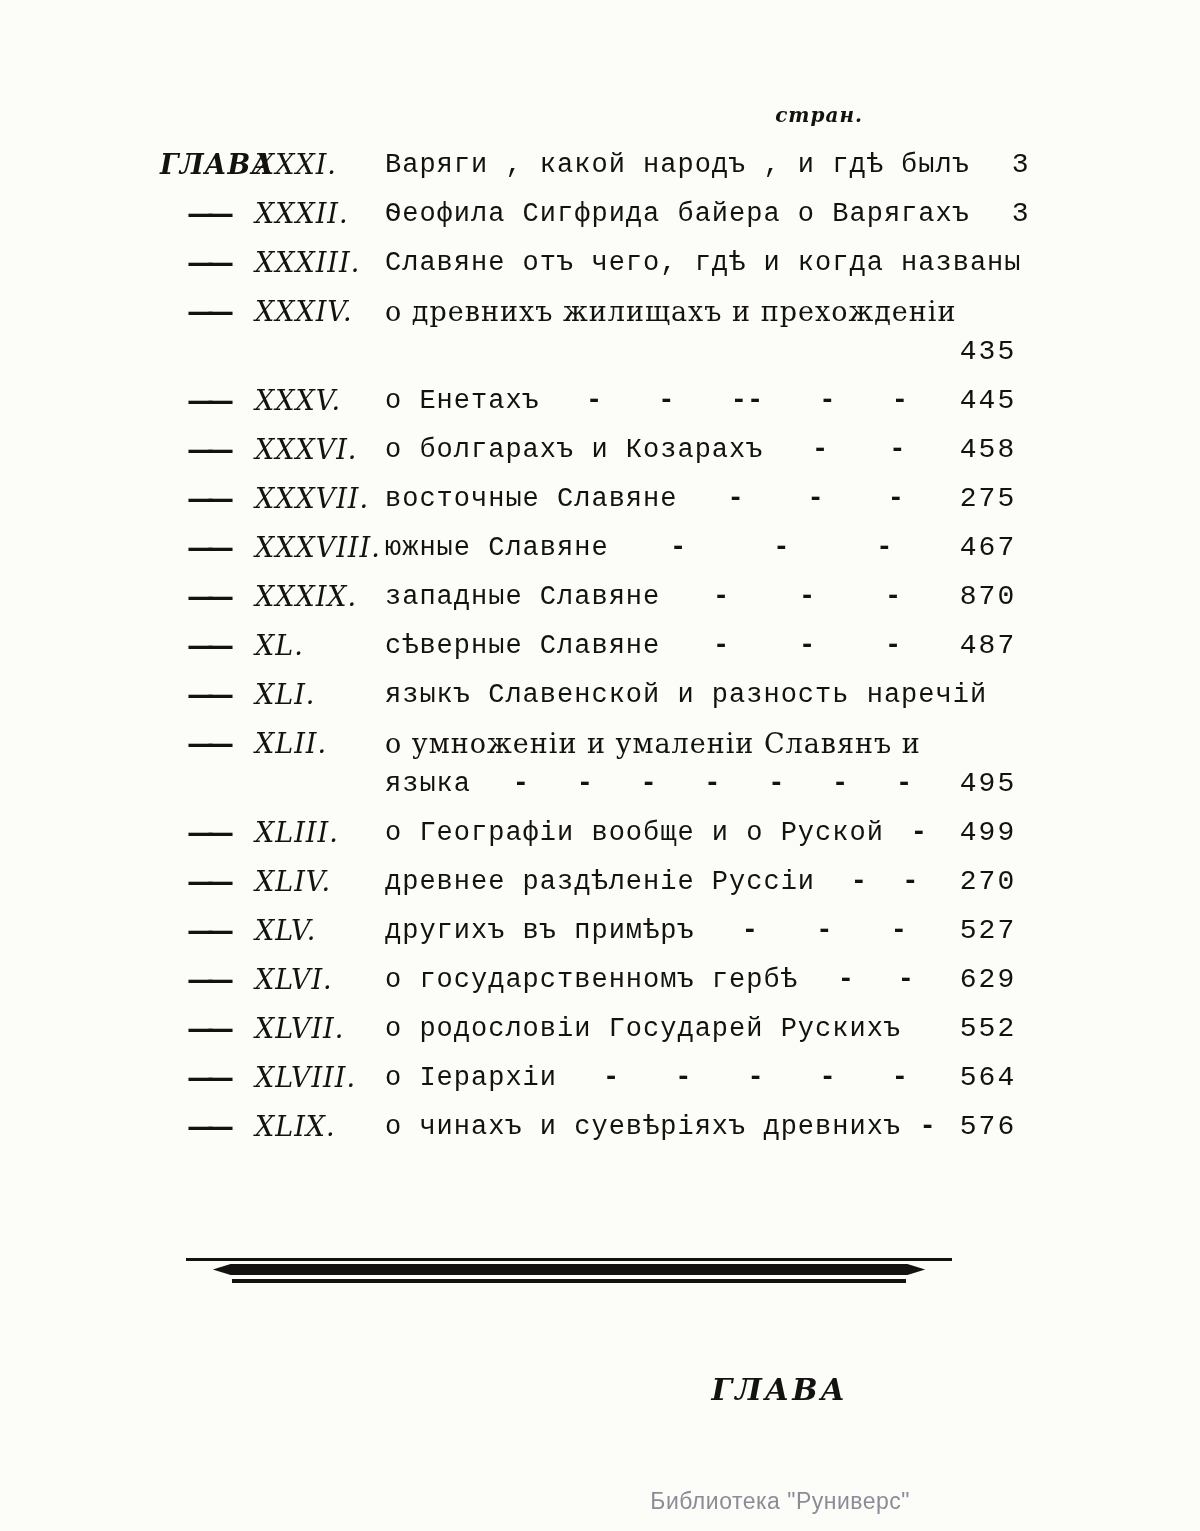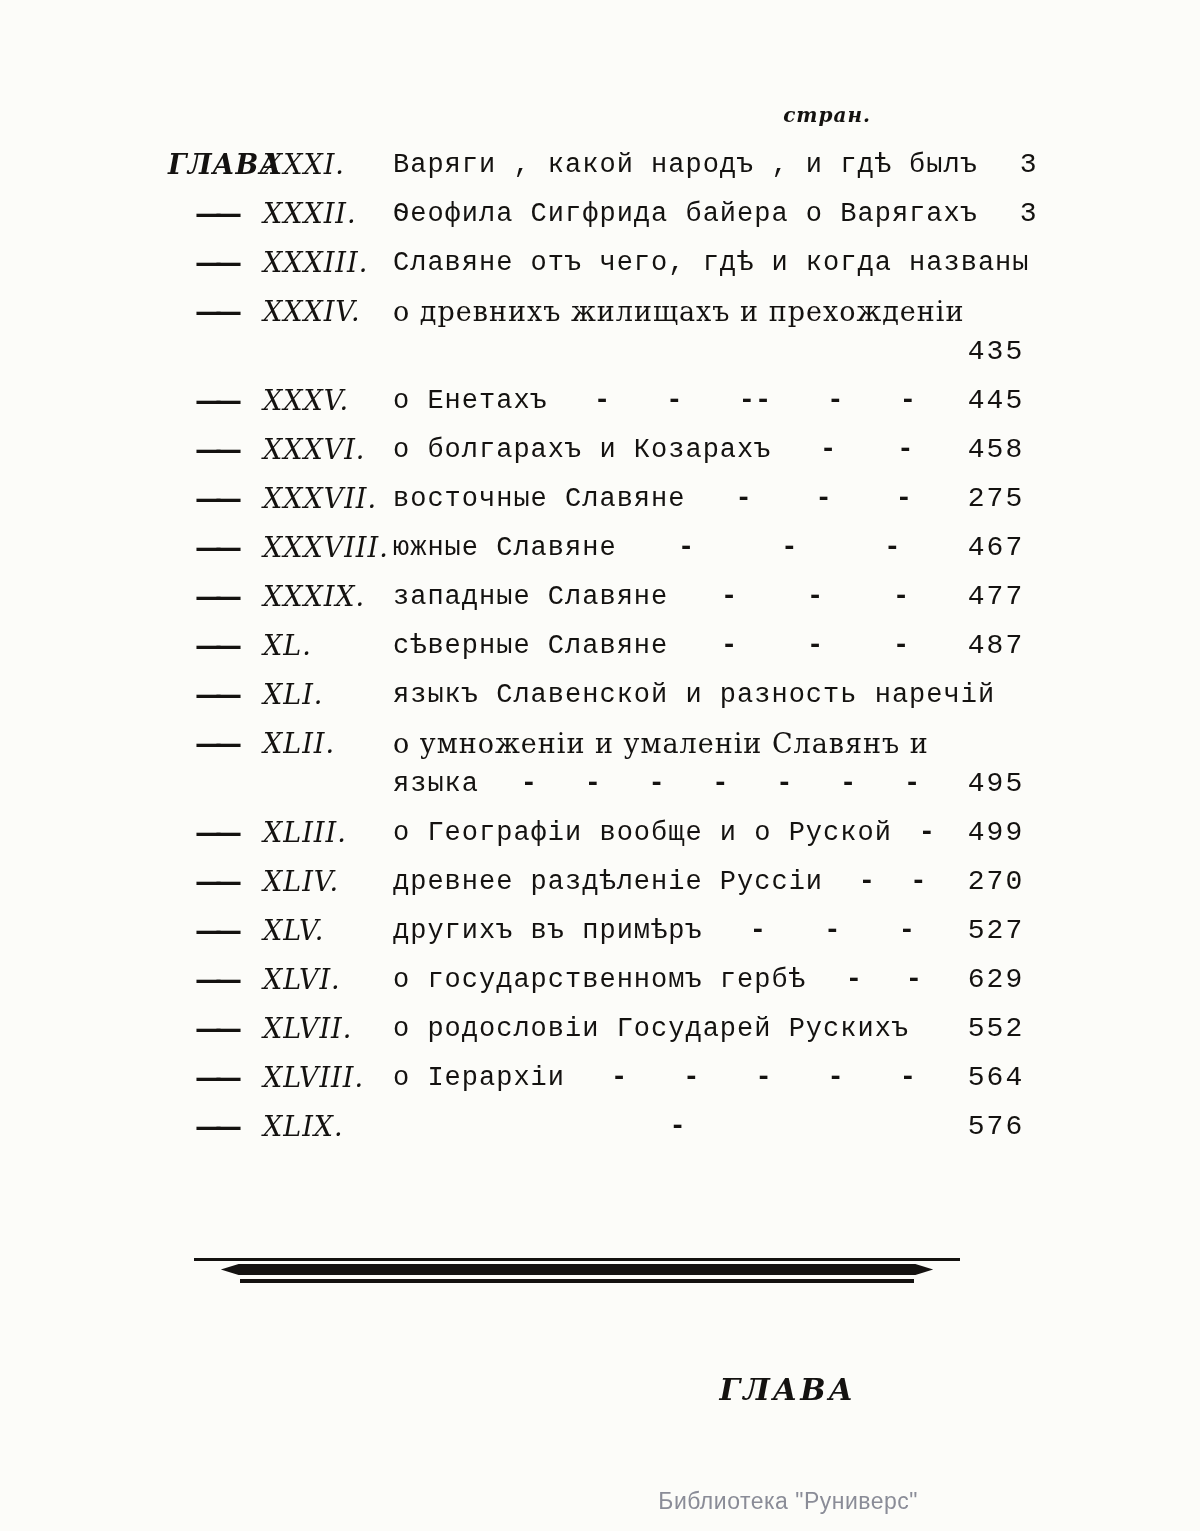--- a/index.html
+++ b/index.html
@@ -8,21 +8,20 @@
     background: #fcfcf9;
   }
   .book-page {
     position: relative;
     width: 1028px;
     height: 1531px;
     background: #fcfcf9;
     color: #141210;
     font-family: "DejaVu Serif", serif;
     overflow: hidden;
-    margin-left: 8px;
   }
   .col-header {
     position: absolute;
     top: 103px;
     right: 165px;
     font-size: 20px;
     font-weight: bold;
     font-style: italic;
     letter-spacing: 1px;
   }
@@ -265,21 +264,21 @@
     <span class="chapter-prefix dash">——</span>
     <span class="chapter-numeral">XXXIX.</span>
     <span class="row-lines">
           <div class="toc-line">
             <span class="line-text">западные Славяне</span>
             <span class="dash-leader">
               <span>-</span>
               <span>-</span>
               <span>-</span>
             </span>
-            <span class="line-page">477</span>
+            <span class="line-page">870</span>
           </div>
         </span>
   </div>
 
   <div class="toc-row">
     <span class="chapter-prefix dash">——</span>
     <span class="chapter-numeral">XL.</span>
     <span class="row-lines">
           <div class="toc-line">
             <span class="line-text">сѣверные Славяне</span>
@@ -418,20 +417,21 @@
             <span class="line-page">564</span>
           </div>
         </span>
   </div>
 
   <div class="toc-row">
     <span class="chapter-prefix dash">——</span>
     <span class="chapter-numeral">XLIX.</span>
     <span class="row-lines">
           <div class="toc-line">
+            <span class="line-text">о чинахъ и суевѣріяхъ древнихъ</span>
             <span class="dash-leader">
               <span>-</span>
             </span>
             <span class="line-page">576</span>
           </div>
         </span>
   </div>
 </div>
 
   <div class="rule-ornament">

